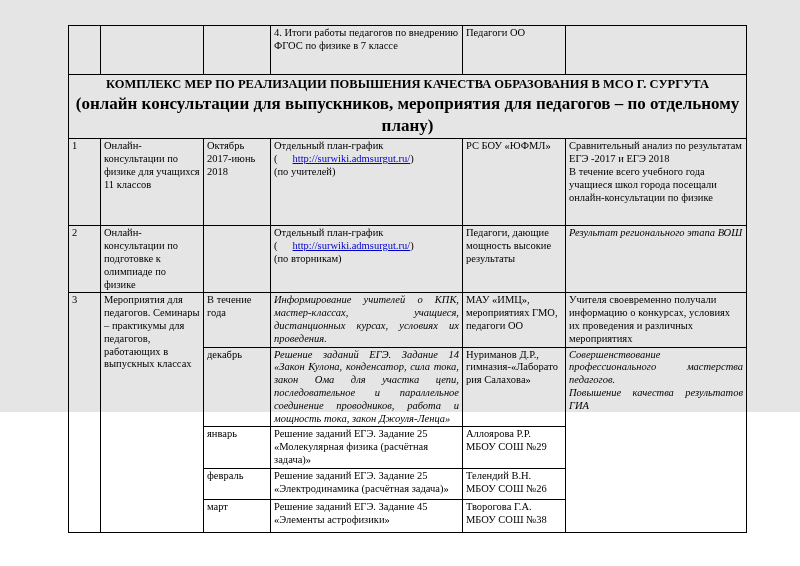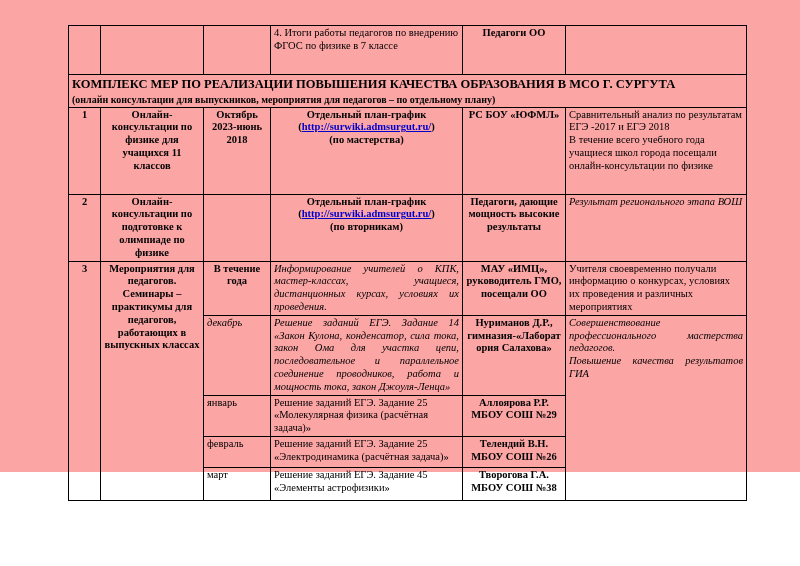--- a/index.html
+++ b/index.html
@@ -10,22 +10,22 @@
   body {
     width: 800px;
     height: 566px;
     font-family: "Liberation Serif", "DejaVu Serif", serif;
     color: #000000;
     overflow: hidden;
   }
   .page {
     position: relative;
     width: 800px;
-    height: 472px;
-    background: #fca5a5;
+    height: 412px;
+    background: #e5e5e5;
   }
   table.doc-table {
     position: absolute;
     left: 68px;
     top: 25px;
     width: 678px;
     border-collapse: collapse;
     table-layout: fixed;
     font-size: 10.5px;
     line-height: 1.22;
@@ -38,44 +38,45 @@
     overflow-wrap: break-word;
   }
   
   col.c1 { width: 32px; }
   col.c2 { width: 103px; }
   col.c3 { width: 67px; }
   col.c4 { width: 192px; }
   col.c5 { width: 103px; }
   col.c6 { width: 181px; }
 
-  .ctr { text-align: center; font-weight: bold; }
+  .ctr { text-align: left; }
   .just { text-align: justify; text-align-last: left; font-style: italic; }
   .left { text-align: left; }
 
   .banner {
-    text-align: left;
+    text-align: center;
     font-weight: bold;
     font-size: 12.5px;
     line-height: 1.32;
     padding: 2px 4px 3px 4px;
   }
   .banner .line2 {
-    font-size: 10px;
+    font-size: 17px;
   }
 
   .link {
     color: #0000cc;
     text-decoration: underline;
+    margin-left: 15px;
   }
   .cell-block { display: block; }
   .tall-1 { height: 84px; }
   .tall-2 { height: 64px; }
   .tall-3 { height: 66px; }
-  .tall-4 { height: 72px; font-style: italic; }
+  .tall-4 { height: 72px; }
   .tall-5 { height: 36px; margin-top: 28px; }
   .tall-6 { height: 28px; }
   .tall-7 { height: 30px; }
   .tall-top { height: 46px; }
 </style>
 </head>
 <body>
 
 <div class="page">
 
@@ -102,25 +103,25 @@
       <tr>
         <td colspan="6" class="banner">
           <span class="cell-block">КОМПЛЕКС МЕР ПО РЕАЛИЗАЦИИ ПОВЫШЕНИЯ КАЧЕСТВА ОБРАЗОВАНИЯ В МСО Г. СУРГУТА</span>
           <span class="cell-block line2">(онлайн консультации для выпускников, мероприятия для педагогов – по отдельному плану)</span>
         </td>
       </tr>
 
       <tr>
         <td class="ctr tall-1">1</td>
         <td class="ctr">Онлайн-консультации по физике для учащихся 11 классов</td>
-        <td class="ctr">Октябрь 2023-июнь 2018</td>
+        <td class="ctr">Октябрь 2017-июнь 2018</td>
         <td class="ctr">
           <span class="cell-block">Отдельный план-график</span>
           <span class="cell-block"><span>(</span><a class="link" href="#">http://surwiki.admsurgut.ru/</a><span>)</span></span>
-          <span class="cell-block">(по мастерства)</span>
+          <span class="cell-block">(по учителей)</span>
         </td>
         <td class="ctr">РС БОУ «ЮФМЛ»</td>
         <td class="left" style="white-space:pre-line">Сравнительный анализ по результатам ЕГЭ -2017 и ЕГЭ 2018
 В течение всего учебного года учащиеся школ города посещали онлайн-консультации по физике</td>
       </tr>
 
       <tr>
         <td class="ctr tall-2">2</td>
         <td class="ctr">Онлайн-консультации по подготовке к олимпиаде по физике</td>
         <td class="ctr"></td>
@@ -131,21 +132,21 @@
         </td>
         <td class="ctr">Педагоги, дающие мощность высокие результаты</td>
         <td class="just">Результат регионального этапа ВОШ</td>
       </tr>
 
       <tr>
         <td class="ctr tall-3" rowspan="5">3</td>
         <td class="ctr" rowspan="5">Мероприятия для педагогов. Семинары – практикумы для педагогов, работающих в выпускных классах</td>
         <td class="ctr">В течение года</td>
         <td class="just">Информирование учителей о КПК, мастер-классах, учащиеся, дистанционных курсах, условиях их проведения.</td>
-        <td class="ctr">МАУ «ИМЦ», руководитель ГМО, посещали ОО</td>
+        <td class="ctr">МАУ «ИМЦ», мероприятиях ГМО, педагоги ОО</td>
         <td class="left" rowspan="1">Учителя своевременно получали информацию о конкурсах, условиях их проведения и различных мероприятиях</td>
       </tr>
 
       <tr>
         <td class="left tall-4">декабрь</td>
         <td class="just">Решение заданий ЕГЭ. Задание 14 «Закон Кулона, конденсатор, сила тока, закон Ома для участка цепи, последовательное и параллельное соединение проводников, работа и мощность тока, закон Джоуля-Ленца»</td>
         <td class="ctr">Нуриманов Д.Р., гимназия-«Лаборатория Салахова»</td>
         <td class="just" rowspan="4" style="white-space:pre-line">Совершенствование профессионального мастерства педагогов.
 Повышение качества результатов ГИА</td>
       </tr>

